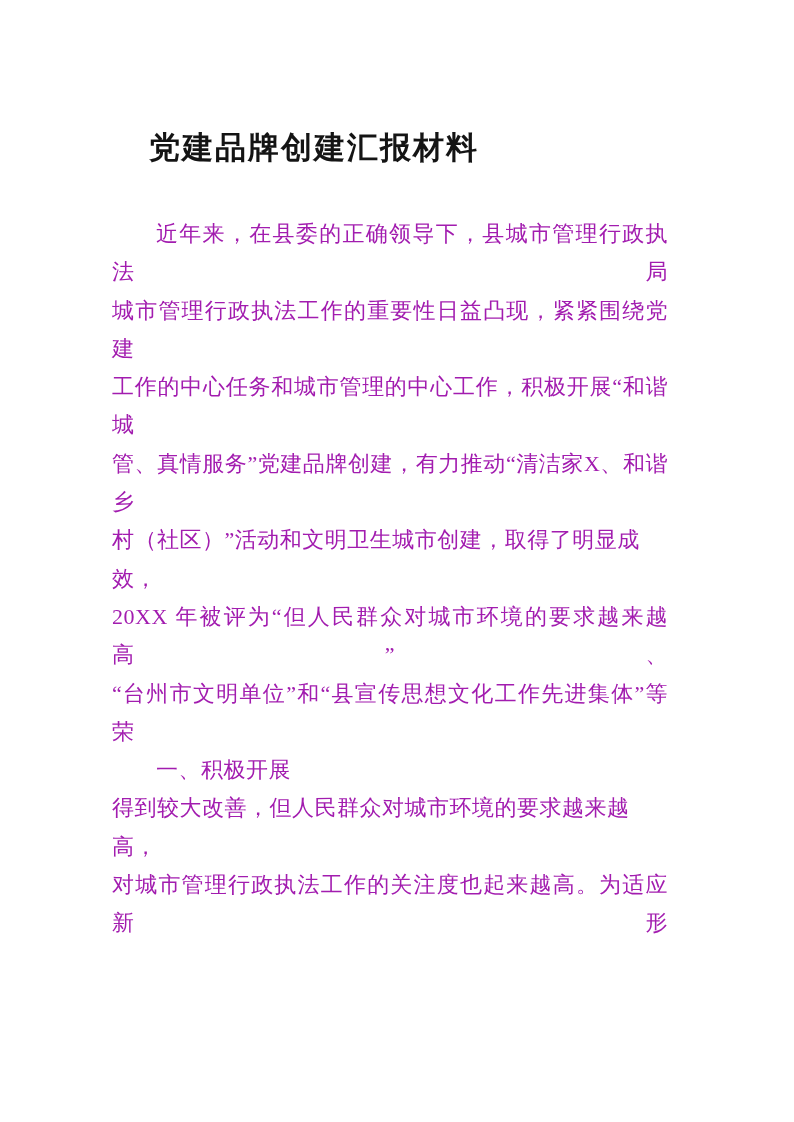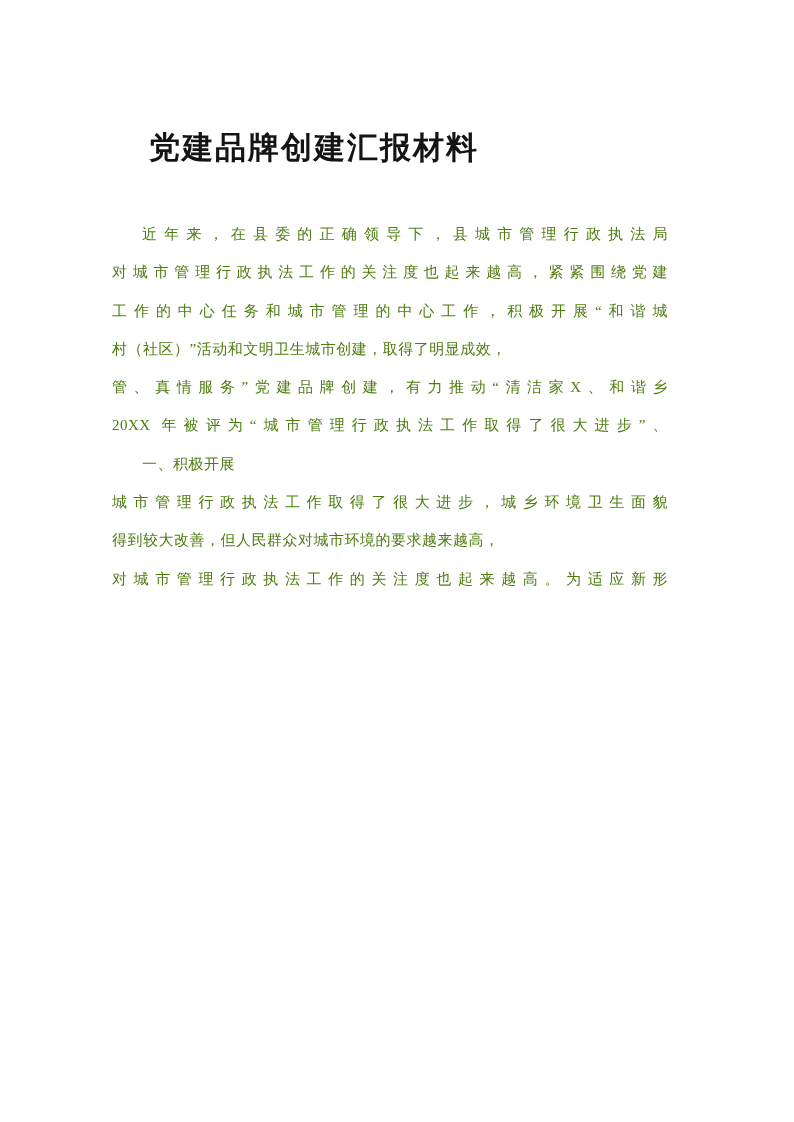--- a/index.html
+++ b/index.html
@@ -27,44 +27,44 @@
     font-weight: 700;
     text-align: center;
     letter-spacing: 2px;
     margin: 0 0 44px 0;
     color: #141414;
   }
   .doc-body {
     width: 556px;
   }
   .line {
-    font-size: 15px;
+    font-size: 22px;
     line-height: 38.3px;
     text-align: left;
     letter-spacing: 0.5px;
-    color: #4d7c0f;
+    color: #a21caf;
   }
   .line.fill {
     text-align: justify;
     text-align-last: justify;
   }
   .line.indent {
     text-indent: 2em;
   }
 </style>
 </head>
 <body>
 
 <div class="page">
   <h1 class="doc-title">党建品牌创建汇报材料</h1>
   <div class="doc-body">
       <div class="line indent fill">近年来，在县委的正确领导下，县城市管理行政执法局</div>
-      <div class="line fill">对城市管理行政执法工作的关注度也起来越高，紧紧围绕党建</div>
+      <div class="line fill">城市管理行政执法工作的重要性日益凸现，紧紧围绕党建</div>
       <div class="line fill">工作的中心任务和城市管理的中心工作，积极开展“和谐城</div>
+      <div class="line fill">管、真情服务”党建品牌创建，有力推动“清洁家X、和谐乡</div>
       <div class="line">村（社区）”活动和文明卫生城市创建，取得了明显成效，</div>
-      <div class="line fill">管、真情服务”党建品牌创建，有力推动“清洁家X、和谐乡</div>
-      <div class="line fill">20XX 年被评为“城市管理行政执法工作取得了很大进步”、</div>
+      <div class="line fill">20XX 年被评为“但人民群众对城市环境的要求越来越高”、</div>
+      <div class="line fill">“台州市文明单位”和“县宣传思想文化工作先进集体”等荣</div>
       <div class="line indent">一、积极开展</div>
-      <div class="line fill">城市管理行政执法工作取得了很大进步，城乡环境卫生面貌</div>
       <div class="line">得到较大改善，但人民群众对城市环境的要求越来越高，</div>
       <div class="line fill">对城市管理行政执法工作的关注度也起来越高。为适应新形</div>
     </div>
 </div>
 
 </body></html>

